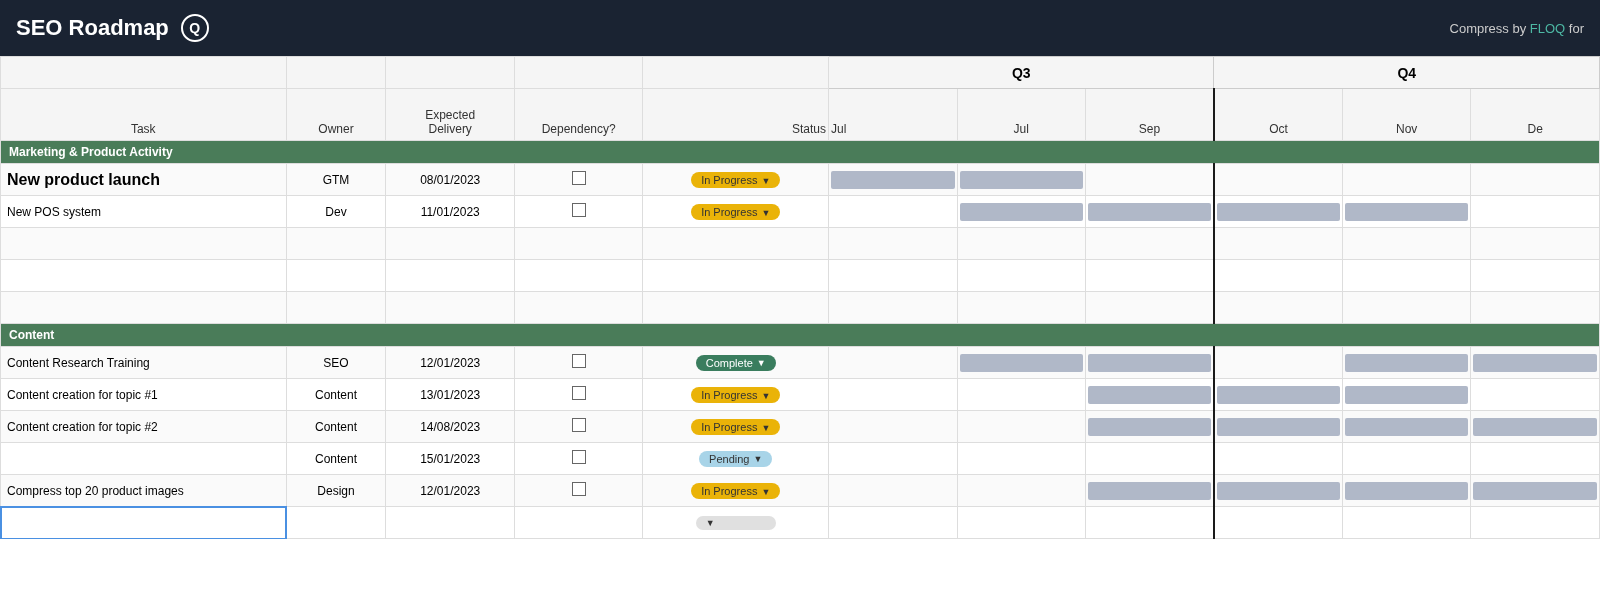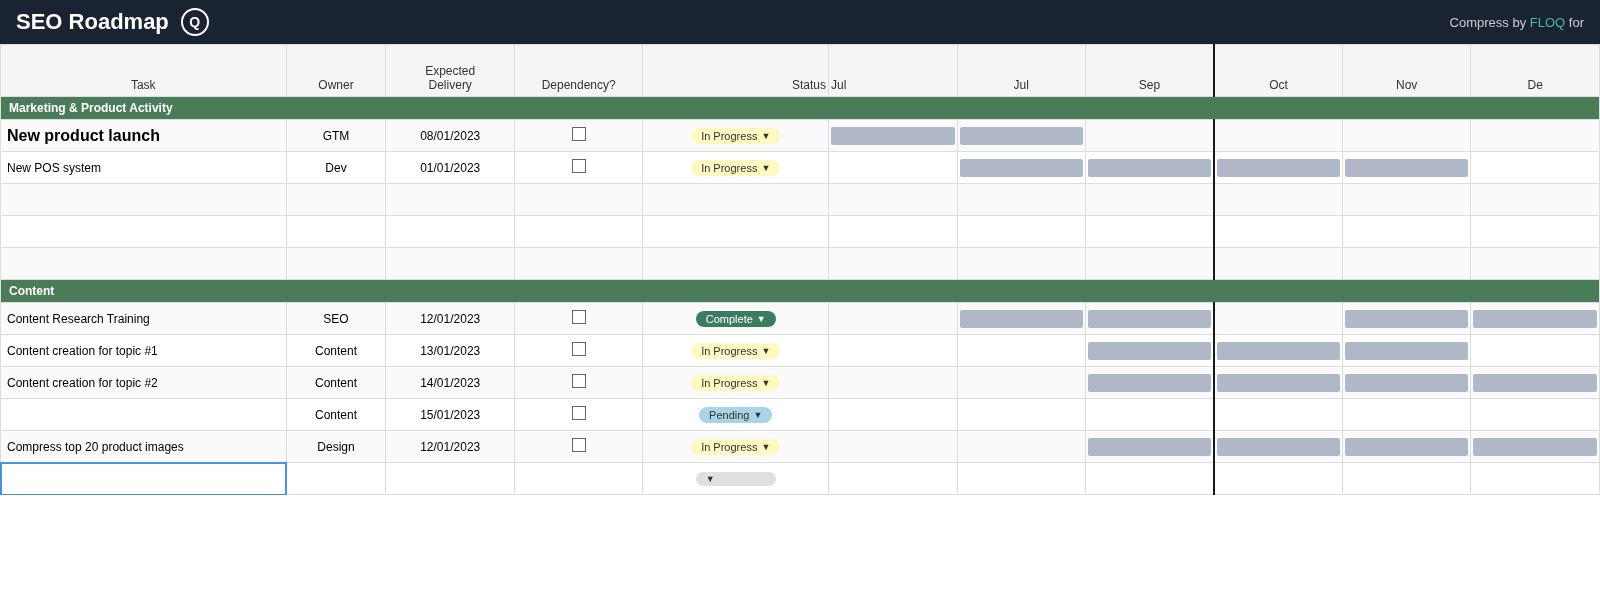--- a/index.html
+++ b/index.html
@@ -10,21 +10,21 @@
       overflow: hidden;
     }
 
     .header {
       background: #1a2332;
       color: white;
       padding: 8px 16px;
       display: flex;
       align-items: center;
       justify-content: space-between;
-      height: 44px;
+      height: 56px;
     }
     .header-left {
       display: flex;
       align-items: center;
       gap: 12px;
     }
     .header-title {
       font-size: 22px;
       font-weight: bold;
       color: white;
@@ -129,22 +129,23 @@
       align-items: center;
       gap: 4px;
       padding: 2px 10px;
       border-radius: 12px;
       font-size: 11px;
       font-weight: 500;
       cursor: pointer;
       white-space: nowrap;
     }
     .status-in-progress {
-      background: #fef9c3;
+      background: #eab308;
       color: #333;
+      align-items: flex-end;
     }
     .status-complete {
       background: #3a7d5e;
       color: white;
     }
     .status-pending {
       background: #a8d4e8;
       color: #333;
     }
     .status-empty {
@@ -206,20 +207,29 @@
       <col class="col-status">
       <col class="col-jul">
       <col class="col-aug">
       <col class="col-sep">
       <col class="col-oct">
       <col class="col-nov">
       <col class="col-dec">
     </colgroup>
     <thead>
 
+      <tr>
+        <th style="border:1px solid #ddd; background:#f5f5f5;"></th>
+        <th style="border:1px solid #ddd; background:#f5f5f5;"></th>
+        <th style="border:1px solid #ddd; background:#f5f5f5;"></th>
+        <th style="border:1px solid #ddd; background:#f5f5f5;"></th>
+        <th style="border:1px solid #ddd; background:#f5f5f5;"></th>
+        <th colspan="3" class="quarter-header q3">Q3</th>
+        <th colspan="3" class="quarter-header q4">Q4</th>
+      </tr>
 
       <tr>
         <th class="col-header task-col" style="text-align:center; vertical-align:bottom;">Task</th>
         <th class="col-header" style="text-align:center; vertical-align:bottom;">Owner</th>
         <th class="col-header" style="text-align:center; vertical-align:bottom; white-space:pre-line;">Expected
 Delivery</th>
         <th class="col-header" style="text-align:center; vertical-align:bottom;">Dependency?</th>
         <th class="col-header" style="text-align:right; vertical-align:bottom;">Status</th>
         <th class="col-header" style="text-align:left; vertical-align:bottom;margin-left:41px;">Jul</th>
         <th class="col-header" style="text-align:center; vertical-align:bottom;">Jul</th>
@@ -246,21 +256,21 @@
             <div class="gantt-bar"></div>
           </td>
           <td class="gantt-cell" style="border-right: 2px solid rgb(26, 26, 26);"></td>
           <td class="gantt-cell"></td>
           <td class="gantt-cell"></td>
           <td class="gantt-cell"></td>
         </tr>
         <tr class="data-row">
           <td style="font-size: 12px;">New POS system</td>
           <td style="text-align: center; font-size: 12px;">Dev</td>
-          <td style="text-align: center; font-size: 12px;">01/01/2023</td>
+          <td style="text-align: center; font-size: 12px;">11/01/2023</td>
           <td style="text-align: center;"><span class="checkbox"></span></td>
           <td style="text-align: center;"><span class="status-badge status-in-progress">In Progress <span class="status-arrow">▼</span></span></td>
           <td class="gantt-cell"></td>
           <td class="gantt-cell">
             <div class="gantt-bar"></div>
           </td>
           <td class="gantt-cell" style="border-right: 2px solid rgb(26, 26, 26);">
             <div class="gantt-bar"></div>
           </td>
           <td class="gantt-cell">
@@ -349,21 +359,21 @@
             <div class="gantt-bar"></div>
           </td>
           <td class="gantt-cell">
             <div class="gantt-bar"></div>
           </td>
           <td class="gantt-cell"></td>
         </tr>
         <tr class="data-row">
           <td style="font-size: 12px;">Content creation for topic #2</td>
           <td style="text-align: center; font-size: 12px;">Content</td>
-          <td style="text-align: center; font-size: 12px;">14/01/2023</td>
+          <td style="text-align: center; font-size: 12px;">14/08/2023</td>
           <td style="text-align: center;"><span class="checkbox"></span></td>
           <td style="text-align: center;"><span class="status-badge status-in-progress">In Progress <span class="status-arrow">▼</span></span></td>
           <td class="gantt-cell"></td>
           <td class="gantt-cell"></td>
           <td class="gantt-cell" style="border-right: 2px solid rgb(26, 26, 26);">
             <div class="gantt-bar"></div>
           </td>
           <td class="gantt-cell">
             <div class="gantt-bar"></div>
           </td>

